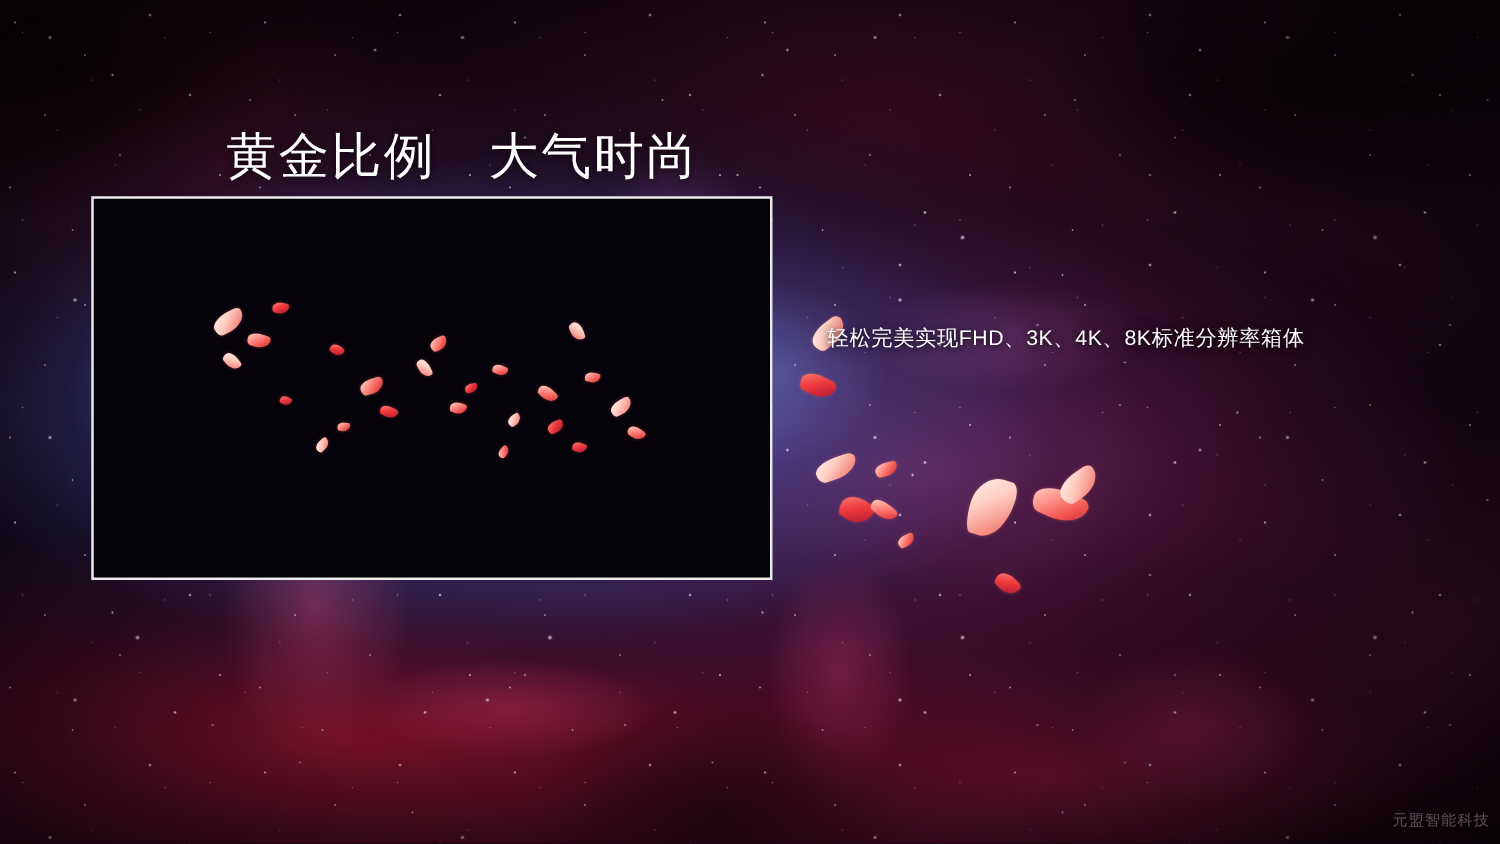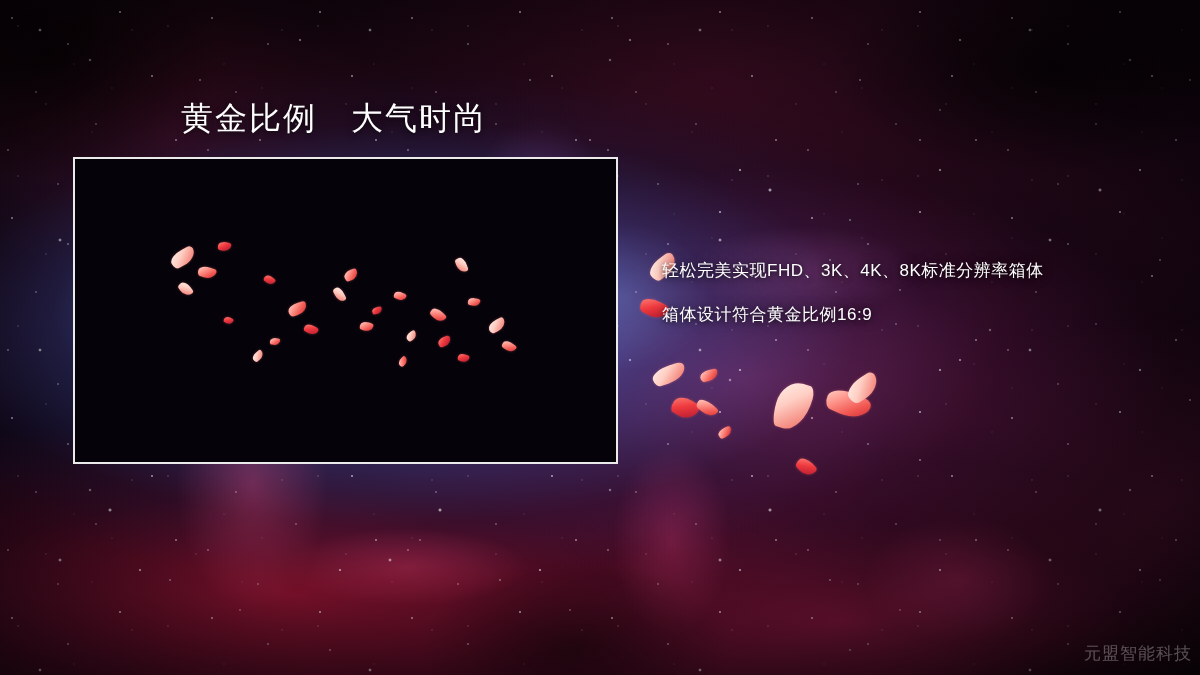--- a/index.html
+++ b/index.html
@@ -157,27 +157,26 @@
     top: -157px;
     width: 1200px;
     height: 675px;
   }
 
   
   #headline {
     position: absolute;
     left: 181px;
     top: 103px;
-    font-size: 32px;
+    font-size: 40px;
     line-height: 1.1;
     letter-spacing: 2px;
     color: #ffffff;
     white-space: pre;
     text-shadow: 0 1px 6px rgba(0,0,0,0.65);
-    font-family: Liberation Mono, monospace;
   }
   #body-copy {
     position: absolute;
     left: 662px;
     top: 259px;
     width: 520px;
     color: #ffffff;
     font-size: 17px;
     letter-spacing: 0.5px;
     text-shadow: 0 1px 5px rgba(0,0,0,0.7), 0 0 14px rgba(0,0,0,0.45);
@@ -185,21 +184,21 @@
   #body-copy p {
     margin: 0 0 21px 0;
     white-space: nowrap;
   }
   #body-copy p:last-child { margin-bottom: 0; }
 
   #watermark {
     position: absolute;
     right: 8px;
     bottom: 10px;
-    font-size: 17px;
+    font-size: 12px;
     letter-spacing: 1px;
     color: rgba(255,255,255,0.30);
   }
 </style>
 </head>
 <body>
 
 <div id="stage">
 
   <div class="layer" id="bg-base"></div>
@@ -286,18 +285,17 @@
             <div class="petal deep" style="left: 456px; top: 352px; width: 11px; height: 8px; transform: rotate(22deg);"></div>
             <div class="petal" style="left: 396px; top: 356px; width: 10px; height: 7px; transform: rotate(-46deg);"></div>
             <div class="petal deep" style="left: 222px; top: 315px; width: 9px; height: 7px; transform: rotate(30deg);"></div>
           </div>
         </div>
     </div>
   </div>
 
   <div id="body-copy">
     <p>轻松完美实现FHD、3K、4K、8K标准分辨率箱体</p>
-    <p>箱体设计符合黄金比例16:9</p>
   </div>
 
   <div id="watermark">元盟智能科技</div>
 
 </div>
 
 </body></html>

